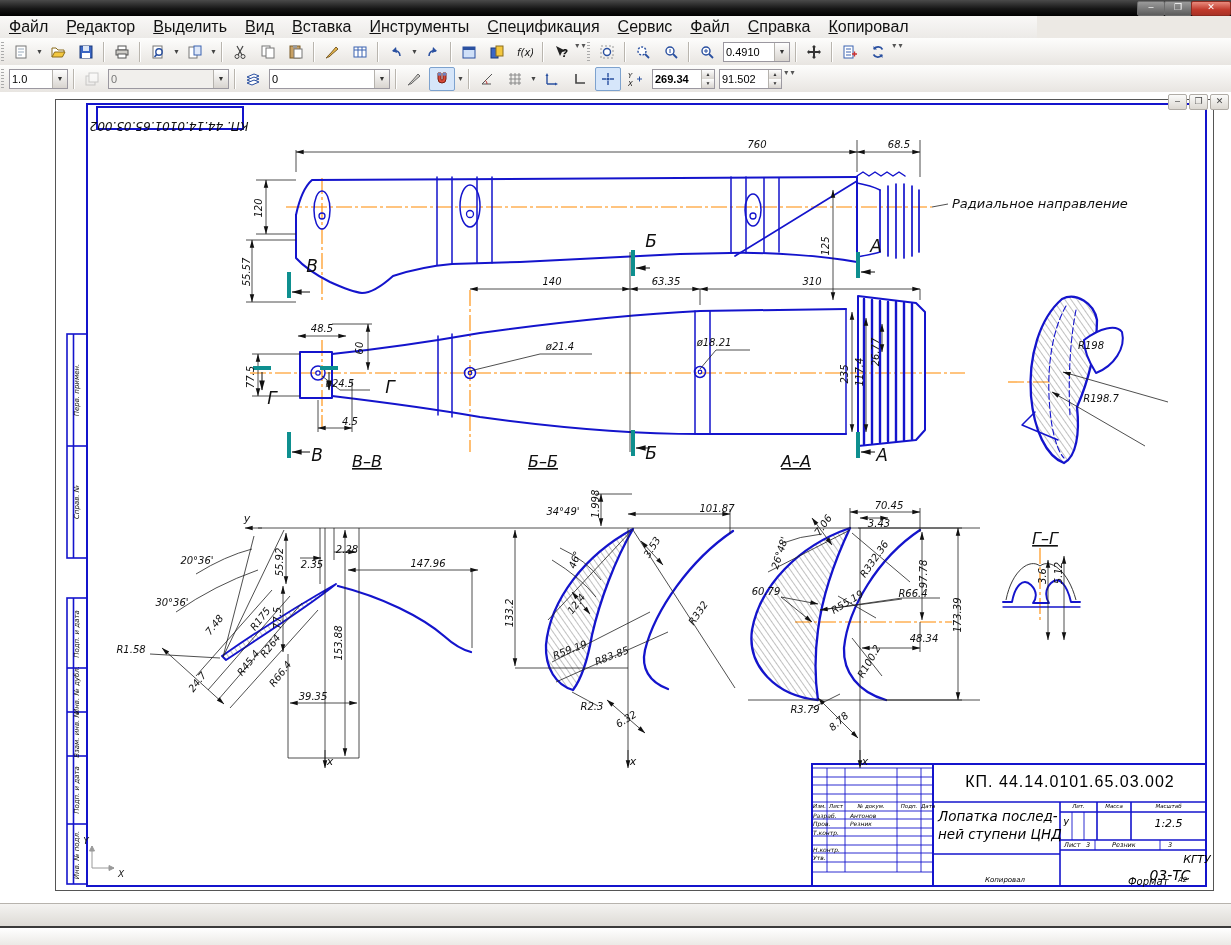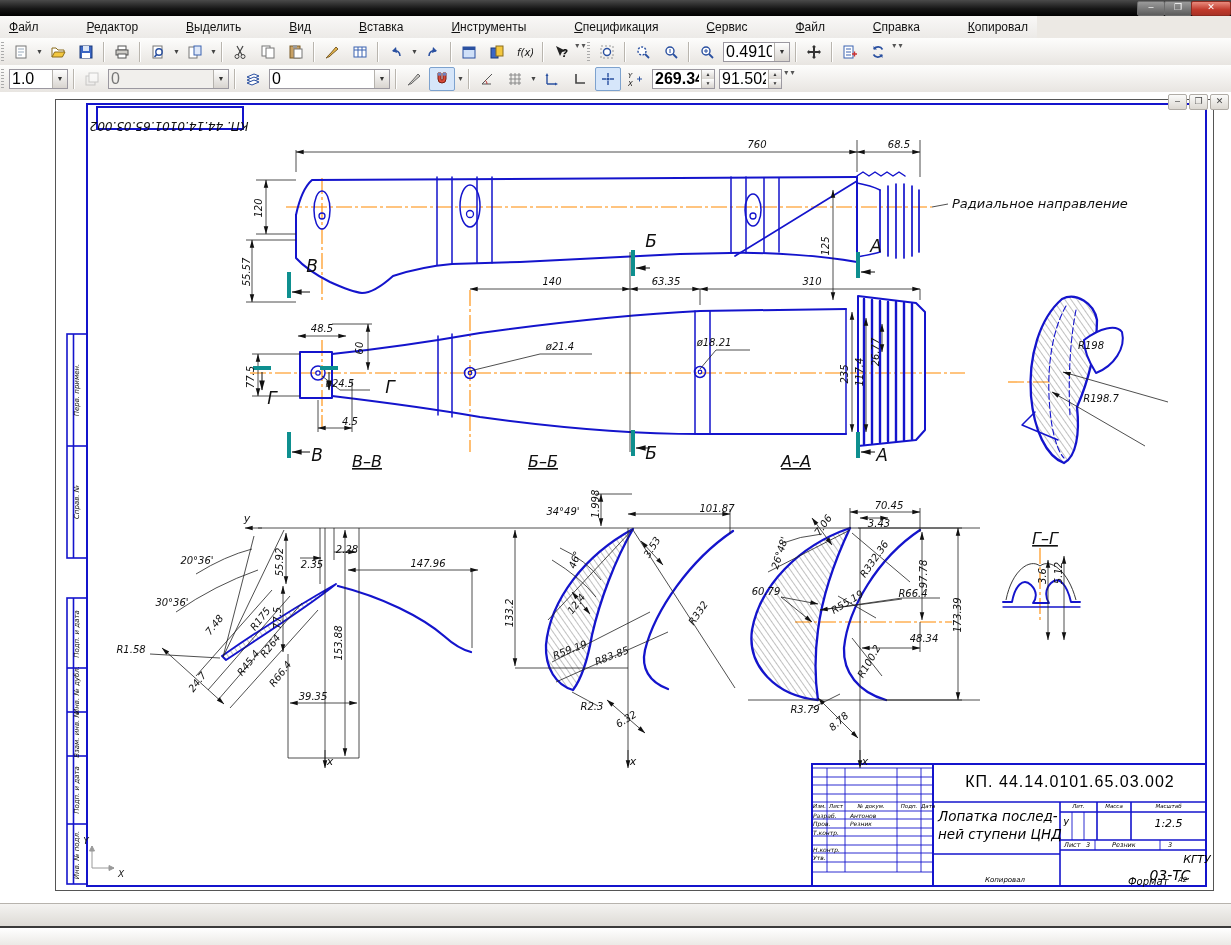--- a/index.html
+++ b/index.html
@@ -10,39 +10,39 @@
     background:linear-gradient(#4a4a4a,#161616 55%,#000);color:#fff;font-size:11px;
     display:flex;align-items:center;}
   .titlebar .ttl{padding-left:3px;white-space:nowrap;}
   .winbtn{position:absolute;top:1px;height:13px;border:1px solid #6b6b6b;border-radius:2px;
     background:linear-gradient(#9a9a9a,#5c5c5c);color:#fff;font-size:9px;line-height:11px;text-align:center;}
   .wb-min{right:66px;width:26px;} .wb-max{right:39px;width:26px;}
   .wb-close{right:0px;width:38px;background:linear-gradient(#e98b7d,#c0392b 60%,#a93226);border-color:#8e2b20;}
   
   .menubar{position:absolute;left:0;top:16px;width:1037px;height:22px;
     background:linear-gradient(#f9f8f7,#eceae7);border-bottom:1px solid #d2cfca;
-    display:flex;align-items:center;font-size:12px;color:#111;justify-content:space-between;}
+    display:flex;align-items:center;font-size:16px;color:#111;}
   .menu-item{display:inline-block;padding:3px 9px;}
   .menu-item::first-letter{text-decoration:underline;}
   
   .toolbar{position:absolute;left:0;width:1231px;height:27px;
     background:linear-gradient(#fdfdfc,#e8e5e1);border-bottom:1px solid #c9c5bf;
     display:flex;align-items:center;}
   .tb1{top:38px;} .tb2{top:65px;}
   .tbtn{width:24px;height:22px;margin:0 1px;display:inline-flex;align-items:center;justify-content:center;border:1px solid transparent;border-radius:2px;flex:none;}
   .tbtn svg{width:16px;height:16px;}
   .tbtn.active{background:#d6e6fa;border-color:#7da2ce;}
   .tbtn.disabled{opacity:.45;}
   .tsep{width:1px;height:20px;background:#b9b5ae;border-right:1px solid #fff;margin:0 3px;flex:none;}
   .tgrip{width:5px;height:20px;margin:0 3px 0 1px;flex:none;
     background:repeating-linear-gradient(#aaa 0 1px,transparent 1px 3px);width:3px;}
   .tovf{width:11px;height:22px;color:#555;font-size:8px;line-height:9px;text-align:center;flex:none;}
   .dd{width:9px;height:22px;display:inline-flex;align-items:center;justify-content:center;color:#444;font-size:7px;flex:none;}
   .combo{display:inline-flex;align-items:center;border:1px solid #9b98a0;background:#fff;height:18px;margin:0 2px;flex:none;}
-  .combo input{border:0;outline:none;height:14px;font-size:16px;font-family:"Liberation Sans",sans-serif;padding:0 2px;}
+  .combo input{border:0;outline:none;height:14px;font-size:11px;font-family:"Liberation Sans",sans-serif;padding:0 2px;}
   .combo .cdd{width:14px;height:18px;background:linear-gradient(#fefefe,#d8d4cf);border-left:1px solid #b5b2ad;
     font-size:7px;color:#333;display:flex;align-items:center;justify-content:center;}
   .combo.disabled{background:#f1efec;} .combo.disabled input{background:#f1efec;color:#777;}
   .spin{width:12px;height:18px;border-left:1px solid #b5b2ad;display:flex;flex-direction:column;}
   .spin span{flex:1;font-size:5px;color:#333;text-align:center;line-height:8px;background:linear-gradient(#fefefe,#d8d4cf);}
   
   .canvas{position:absolute;left:0;top:92px;width:1231px;height:811px;background:#fff;overflow:hidden;}
   .mdi{position:absolute;top:2px;right:2px;display:flex;gap:2px;}
   .mdibtn{width:17px;height:14px;border:1px solid #b0aca6;border-radius:2px;background:linear-gradient(#fbfbfa,#dcd8d2);
     color:#444;font-size:9px;line-height:12px;text-align:center;}

